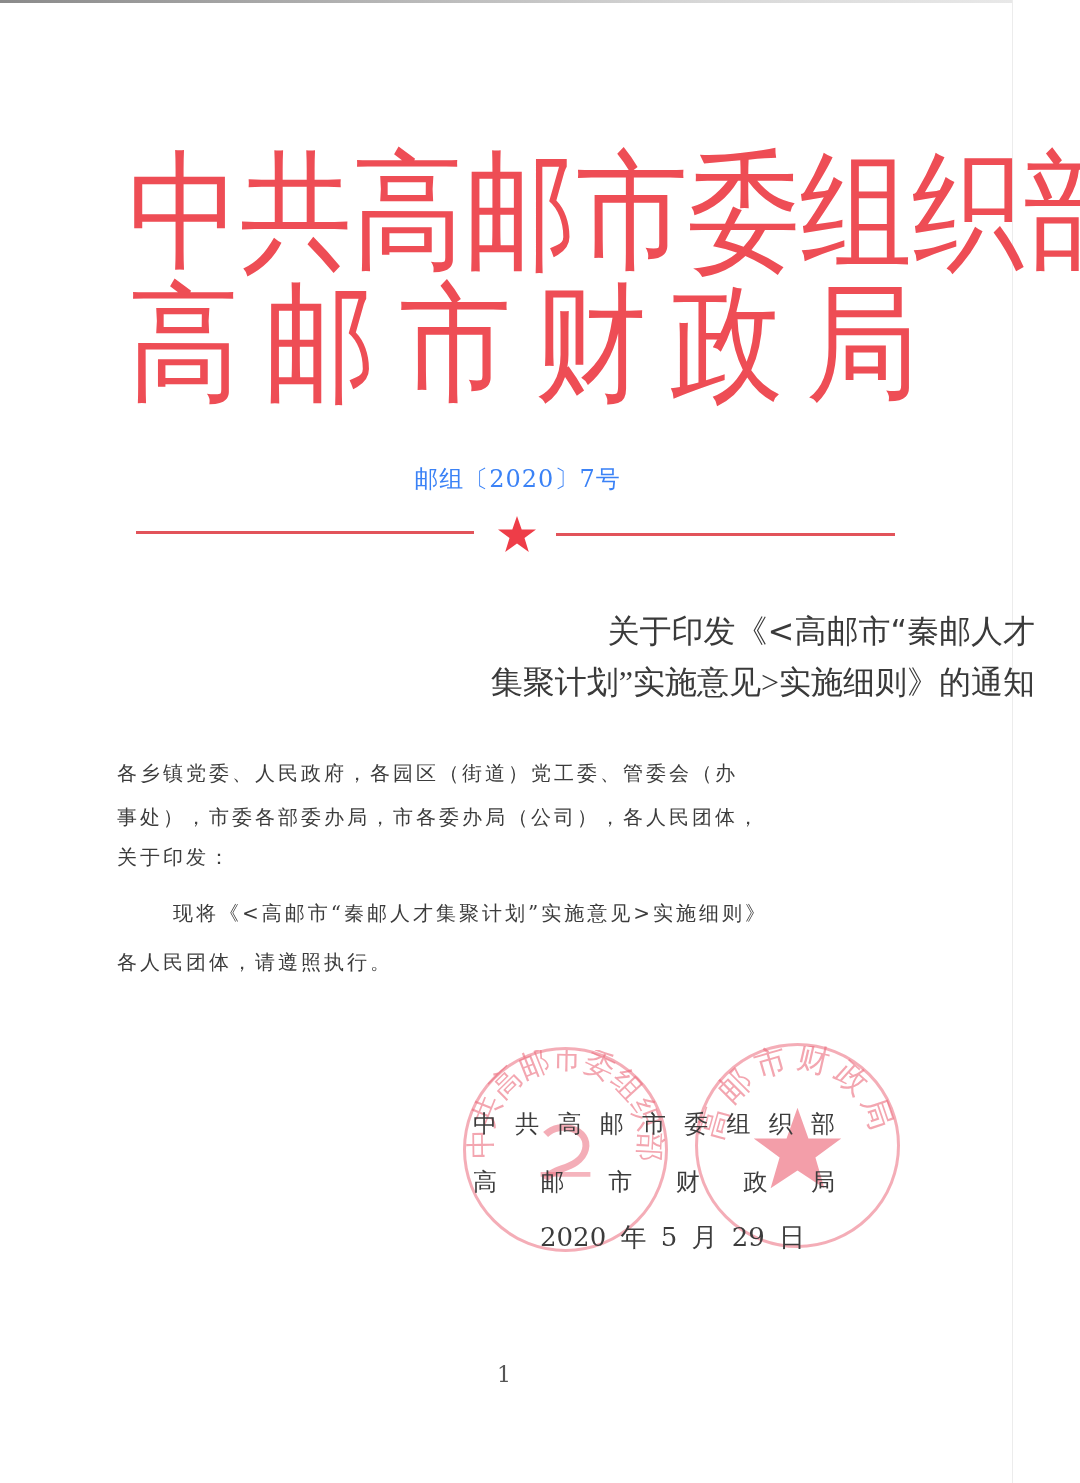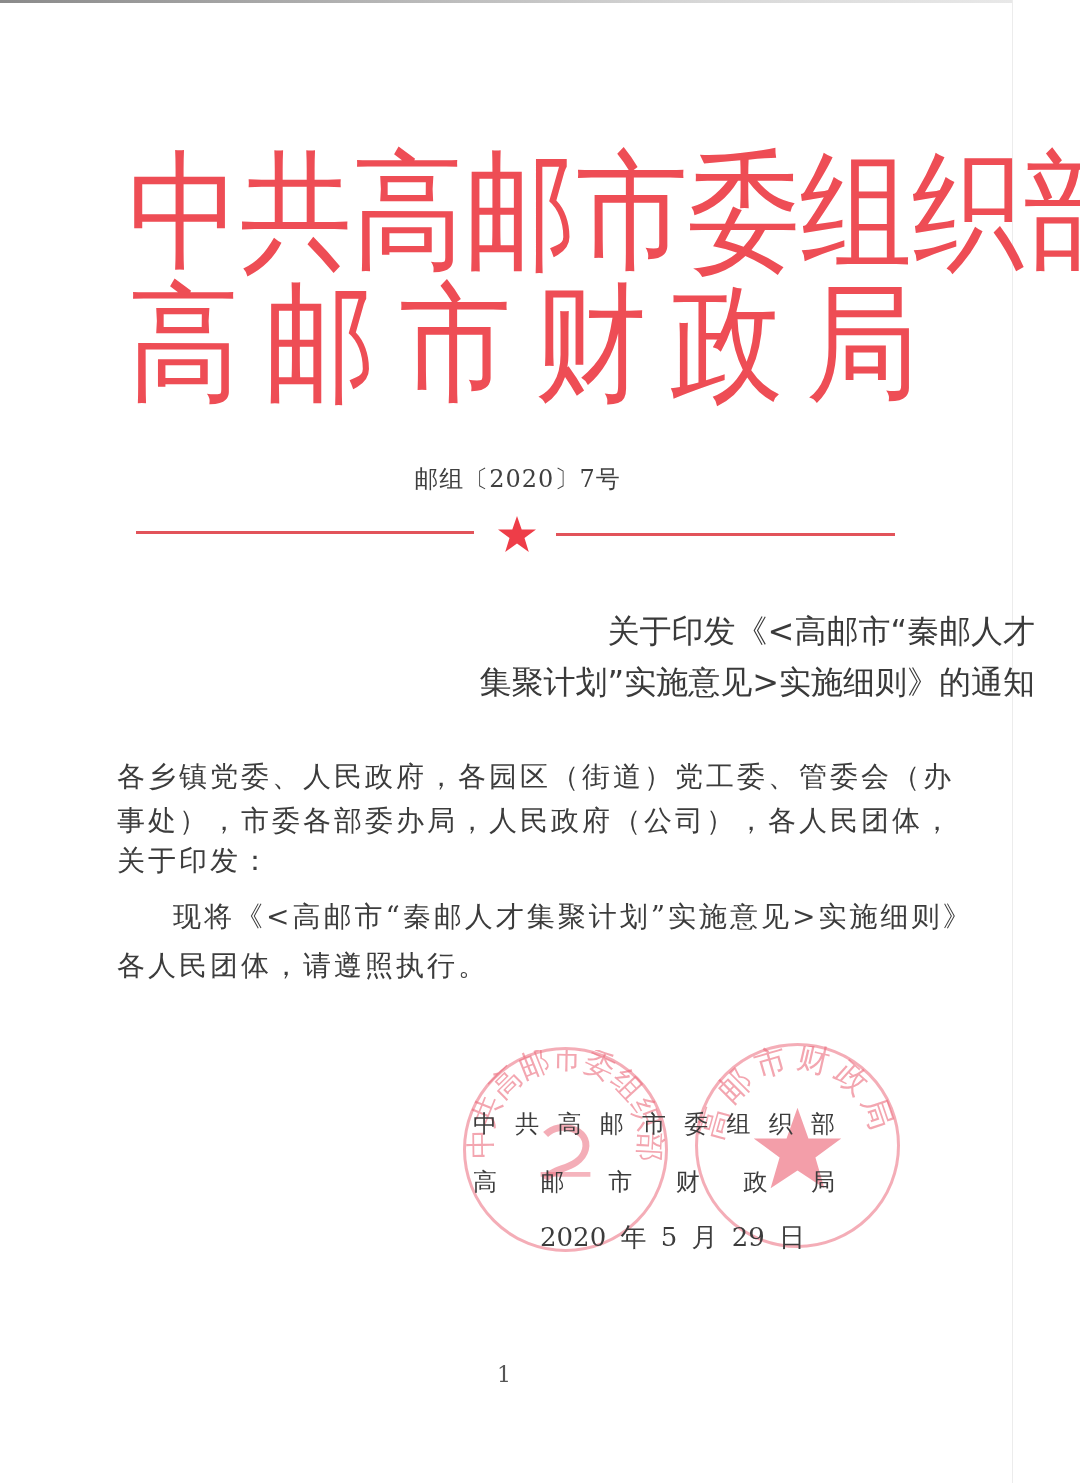--- a/index.html
+++ b/index.html
@@ -45,21 +45,21 @@
       transform: scaleY(1.15);
     }
     .header-line-1 { top: 148px; height: 125px; }
     .header-line-2 { top: 280px; height: 125px; }
     .doc-number {
       position: absolute;
       top: 463px;
       left: 0; width: 1035px;
       text-align: center;
       font-size: 24px;
-      color: #404040;
+      color: #3b82f6;
       letter-spacing: 1px;
     }
     .divider {
       position: absolute;
       top: 531px;
       height: 3px;
       background: #e2535a;
     }
     .divider-left { left: 136px; width: 338px; }
     .divider-right { left: 556px; width: 339px; top: 533px; }
@@ -71,25 +71,25 @@
     .title {
       position: absolute;
       left: 0; width: 1035px;
       text-align: right;
       font-family: "DejaVu Sans", "Liberation Sans", sans-serif;
       font-size: 32px;
       color: #3a3a3a;
       line-height: 1;
     }
     .title-1 { top: 615px; }
-    .title-2 { top: 666px; }
+    .title-2 { top: 666px; font-family: Liberation Serif, serif; }
     .body-line {
       position: absolute;
       left: 117px;
-      font-size: 28px;
+      font-size: 20px;
       line-height: 1;
       color: #3c3c3c;
       white-space: nowrap;
       letter-spacing: 3px;
     }
     .stamp {
       position: absolute;
       border-radius: 50%;
       border: 3px solid rgba(232, 80, 100, 0.55);
       box-sizing: border-box;
@@ -157,21 +157,21 @@
   <svg viewBox="0 0 40 40" width="40" height="40">
     <polygon points="20,1 24.7,14.5 39,14.5 27.5,23 31.8,37 20,28.5 8.2,37 12.5,23 1,14.5 15.3,14.5" fill="#ee3d48"></polygon>
   </svg>
 </div>
 <div class="divider divider-right"></div>
 
 <div class="title title-1">关于印发《&lt;高邮市“秦邮人才</div>
 <div class="title title-2">集聚计划”实施意见&gt;实施细则》的通知</div>
 
 <div class="body-line" style="top:763px;">各乡镇党委、人民政府，各园区（街道）党工委、管委会（办</div>
-<div class="body-line" style="top:807px;">事处），市委各部委办局，人民政府（公司），各人民团体，</div>
+<div class="body-line" style="top:807px;">事处），市委各部委办局，市各委办局（公司），各人民团体，</div>
 <div class="body-line" style="top:847px;">关于印发：</div>
 <div class="body-line" style="top:903px; left:173px;">现将《&lt;高邮市“秦邮人才集聚计划”实施意见&gt;实施细则》</div>
 <div class="body-line" style="top:952px;">各人民团体，请遵照执行。</div>
 
 <div class="stamp stamp-left">
   <svg viewBox="0 0 200 200">
     <defs>
       <path id="arcL" d="M 30,120 A 75,75 0 1,1 170,120"></path>
     </defs>
     <text font-size="30" fill="rgba(232,80,100,0.6)" font-family="DejaVu Serif, serif">

